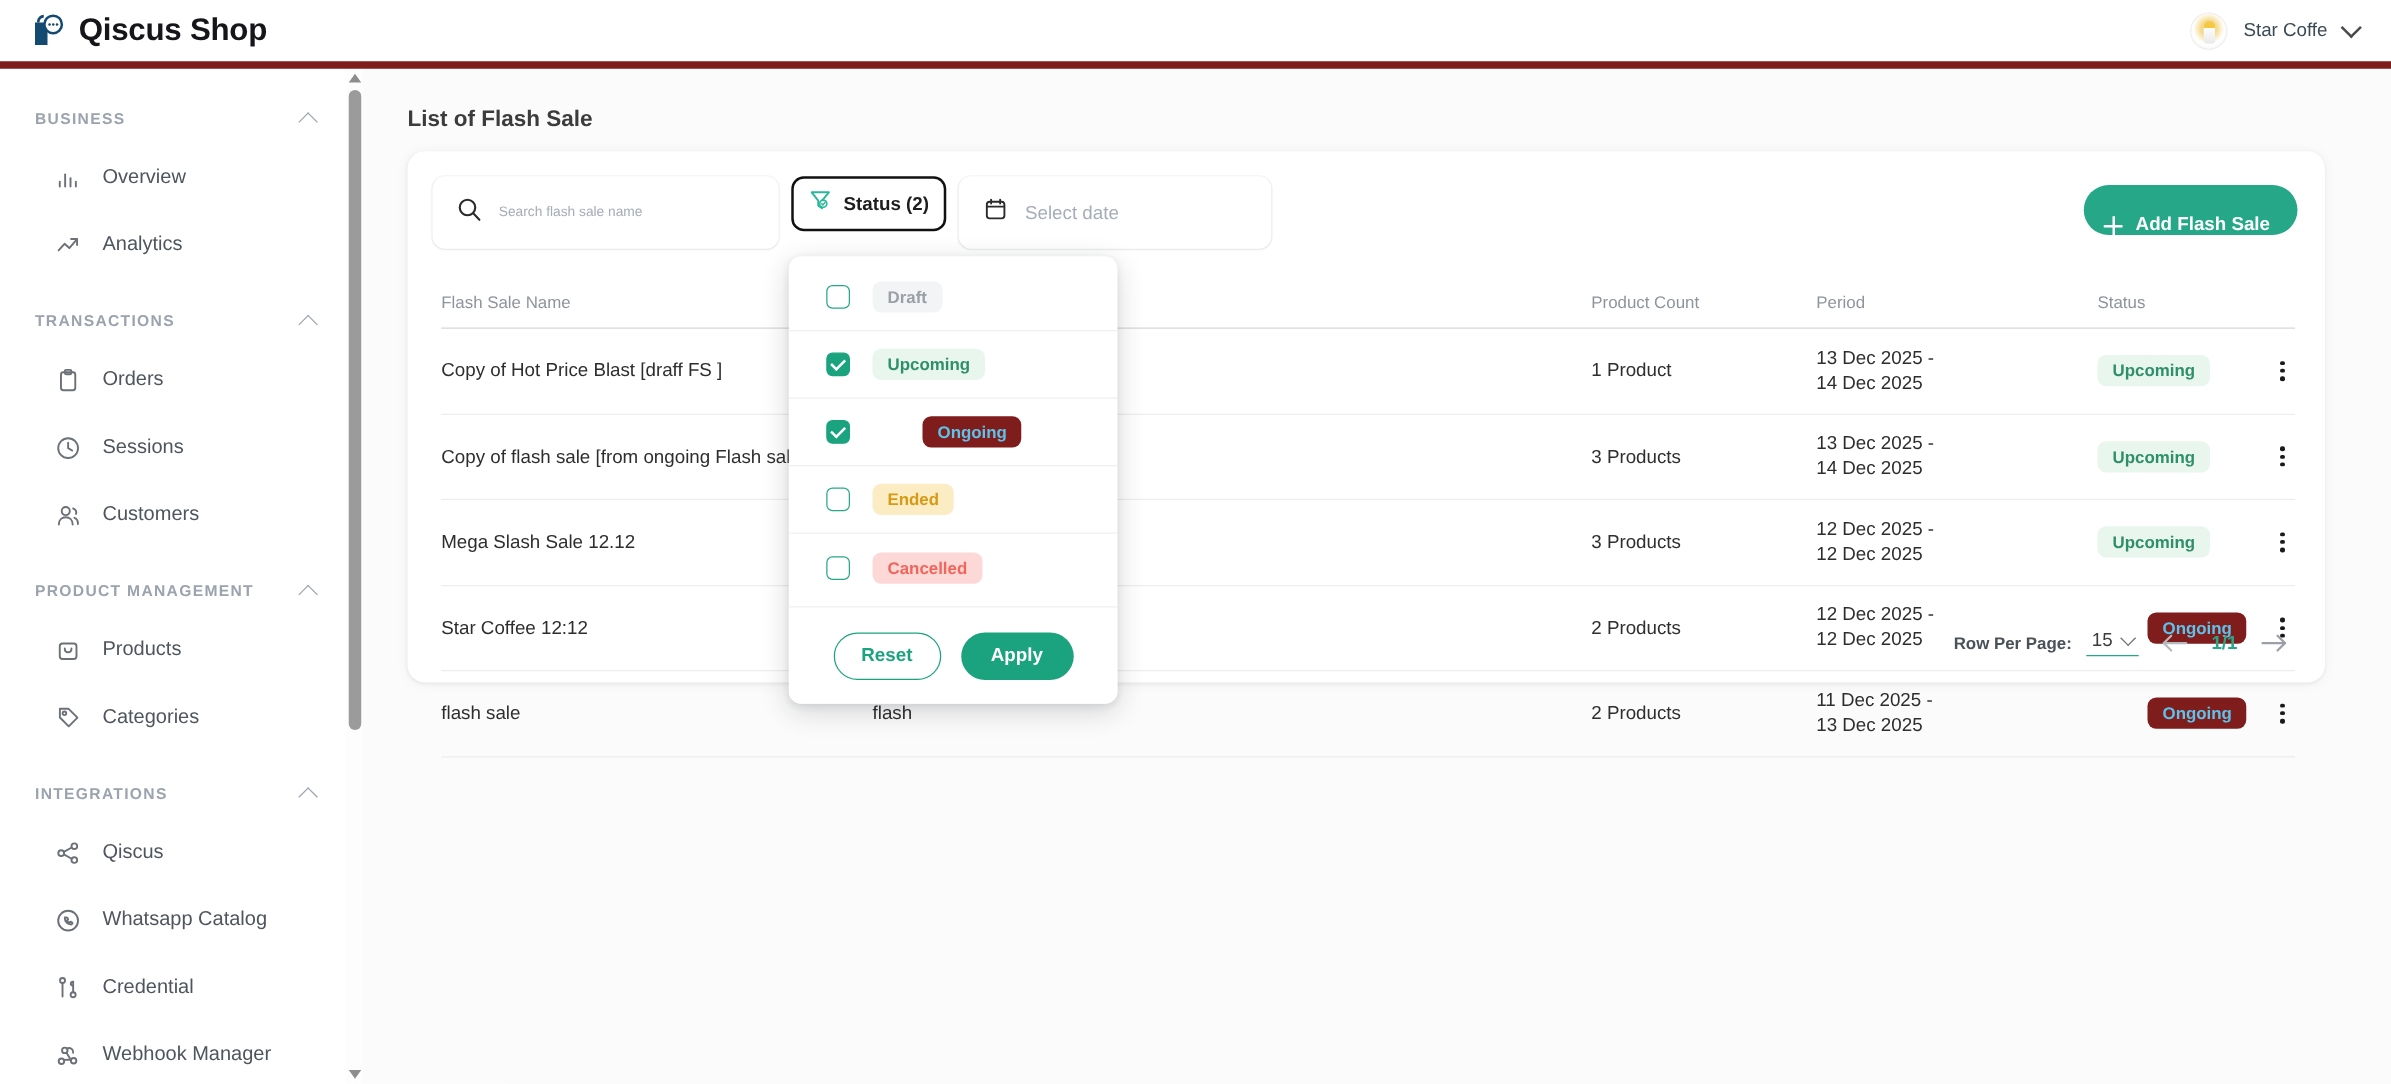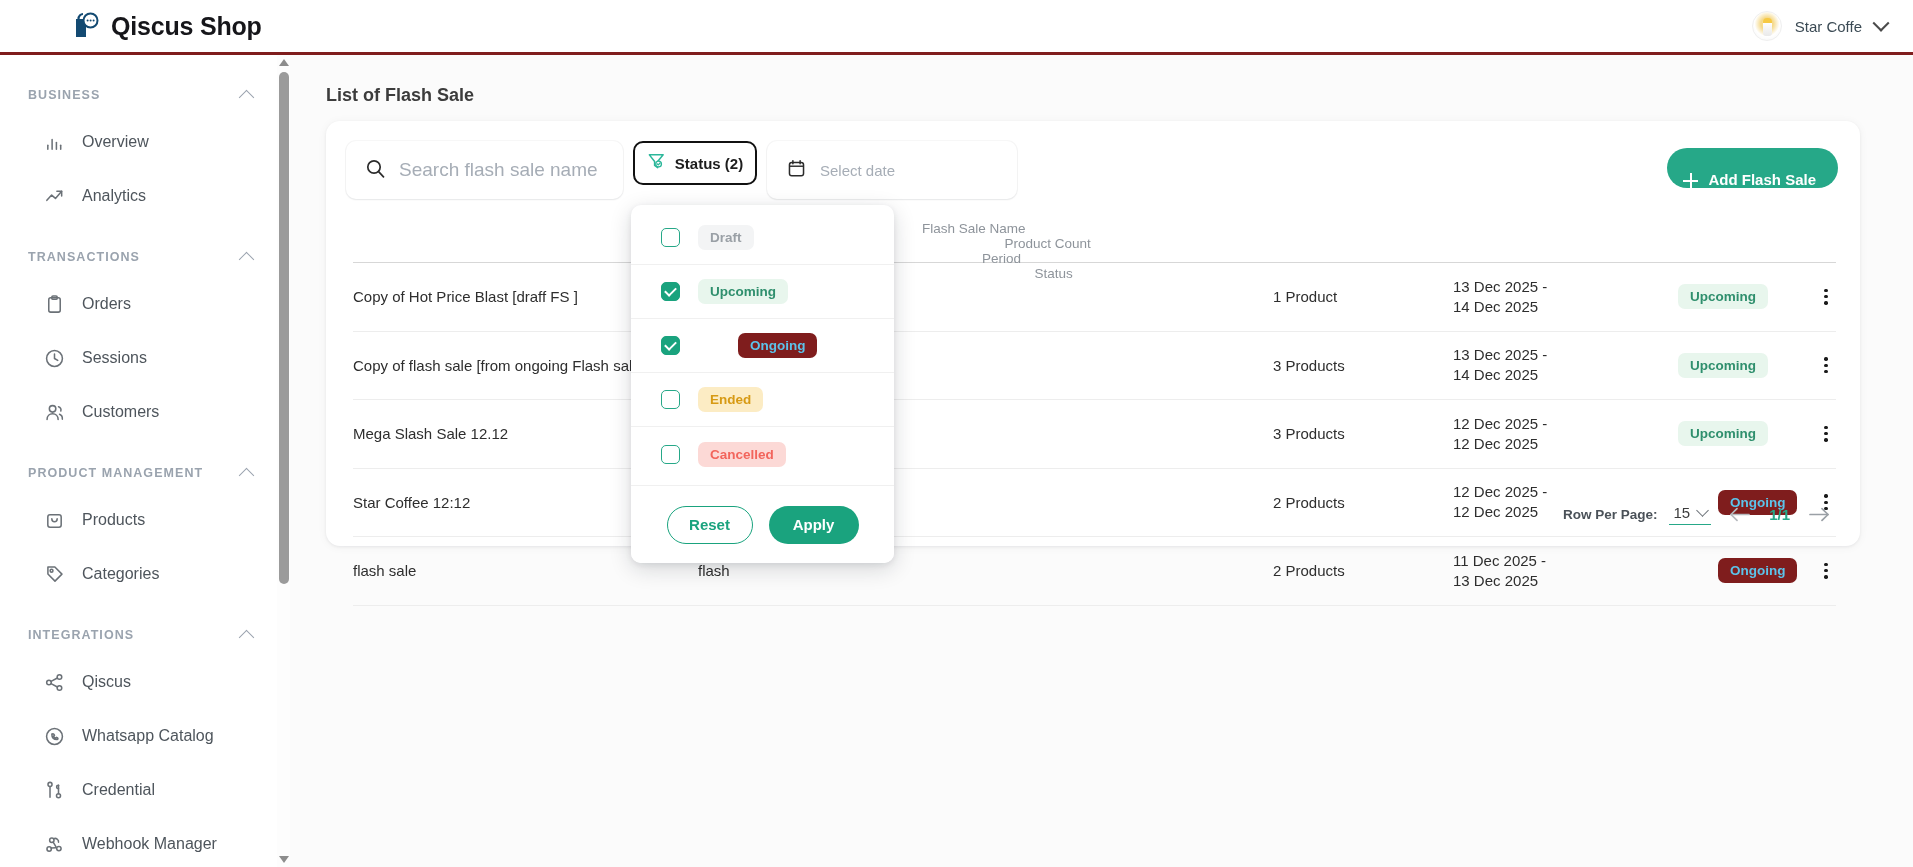--- a/index.html
+++ b/index.html
@@ -7,22 +7,22 @@
     width: 1913px; height: 867px;
     font-family: "Liberation Sans", sans-serif;
     background: #ffffff;
     overflow: hidden;
   }
   body { position: relative; }
 
   
   .topbar {
     position: absolute; top: 0; left: 0; width: 1913px; height: 55px;
-    background: #ffffff; border-bottom: 3px solid #7f1d1d;
-    display: flex; align-items: center; z-index: 40; padding-left: 48px;
+    background: #ffffff; border-bottom: 6px solid #7f1d1d;
+    display: flex; align-items: center; z-index: 40;
   }
   .brand { display: flex; align-items: center; gap: 11px; margin-left: 26px; }
   .brand-logo { width: 26px; height: 28px; position: relative; }
   .brand-title { font-size: 25px; font-weight: bold; color: #16161a; letter-spacing: -0.2px; }
   .topbar-right {
     margin-left: auto; margin-right: 26px;
     display: flex; align-items: center; gap: 13px;
   }
   .avatar {
     width: 30px; height: 30px; border-radius: 50%;
@@ -97,21 +97,21 @@
     box-shadow: 0 1px 3px rgba(16,24,40,.06), 0 1px 10px rgba(16,24,40,.05);
   }
 
   
   .filter-row { position: absolute; left: 20px; top: 20px; display: flex; gap: 10px; align-items: stretch; }
   .search-box {
     width: 277px; height: 58px; background:#fff; border-radius: 10px;
     box-shadow: 0 1px 2px rgba(16,24,40,.07), 0 0 0 1px rgba(16,24,40,.035);
     display: flex; align-items: center; padding-left: 20px; gap: 14px; cursor: text;
   }
-  .search-box .ph { font-size: 19px; color: #a6adb6; }
+  .search-box .ph { font-size: 11px; color: #a6adb6; }
   .status-btn {
     width: 124px; height: 44px; background:#fff; border-radius: 10px;
     border: 2.5px solid #111111;
     display: flex; align-items: center; justify-content: center; gap: 9px; cursor: pointer;
   }
   .status-btn .lbl { font-size: 15px; font-weight: bold; color: #1d1d1d; }
   .date-box {
     width: 250px; height: 58px; background:#fff; border-radius: 10px;
     box-shadow: 0 1px 2px rgba(16,24,40,.07), 0 0 0 1px rgba(16,24,40,.035);
     display: flex; align-items: center; padding-left: 20px; gap: 14px; cursor: pointer;
@@ -133,21 +133,21 @@
   }
   .plus::before { left: 0; top: 6.5px; width: 15px; height: 2px; }
   .plus::after { top: 0; left: 6.5px; height: 15px; width: 2px; }
 
   
   .table { position: absolute; left: 27px; top: 100px; width: 1483px; }
   .tr {
     display: flex; align-items: center;
     border-bottom: 1px solid #ededed;
   }
-  .thead .tr { height: 42px; border-bottom: 1px solid #d7d7d7; flex-direction: column; }
+  .thead .tr { height: 42px; border-bottom: 1px solid #d7d7d7; }
   .th { font-size: 13.5px; color: #8e949b; }
   .tbody .tr { height: 68.5px; }
   .td { font-size: 15px; color: #2e2e2e; }
 
   .c-name   { width: 345px; padding-right: 14px; }
   .c-desc   { width: 575px; padding-right: 14px; }
   .c-count  { width: 180px; }
   .c-period { width: 225px; }
   .c-status { width: 120px; }
   .c-act    { width: 38px; display:flex; justify-content:flex-end; }

